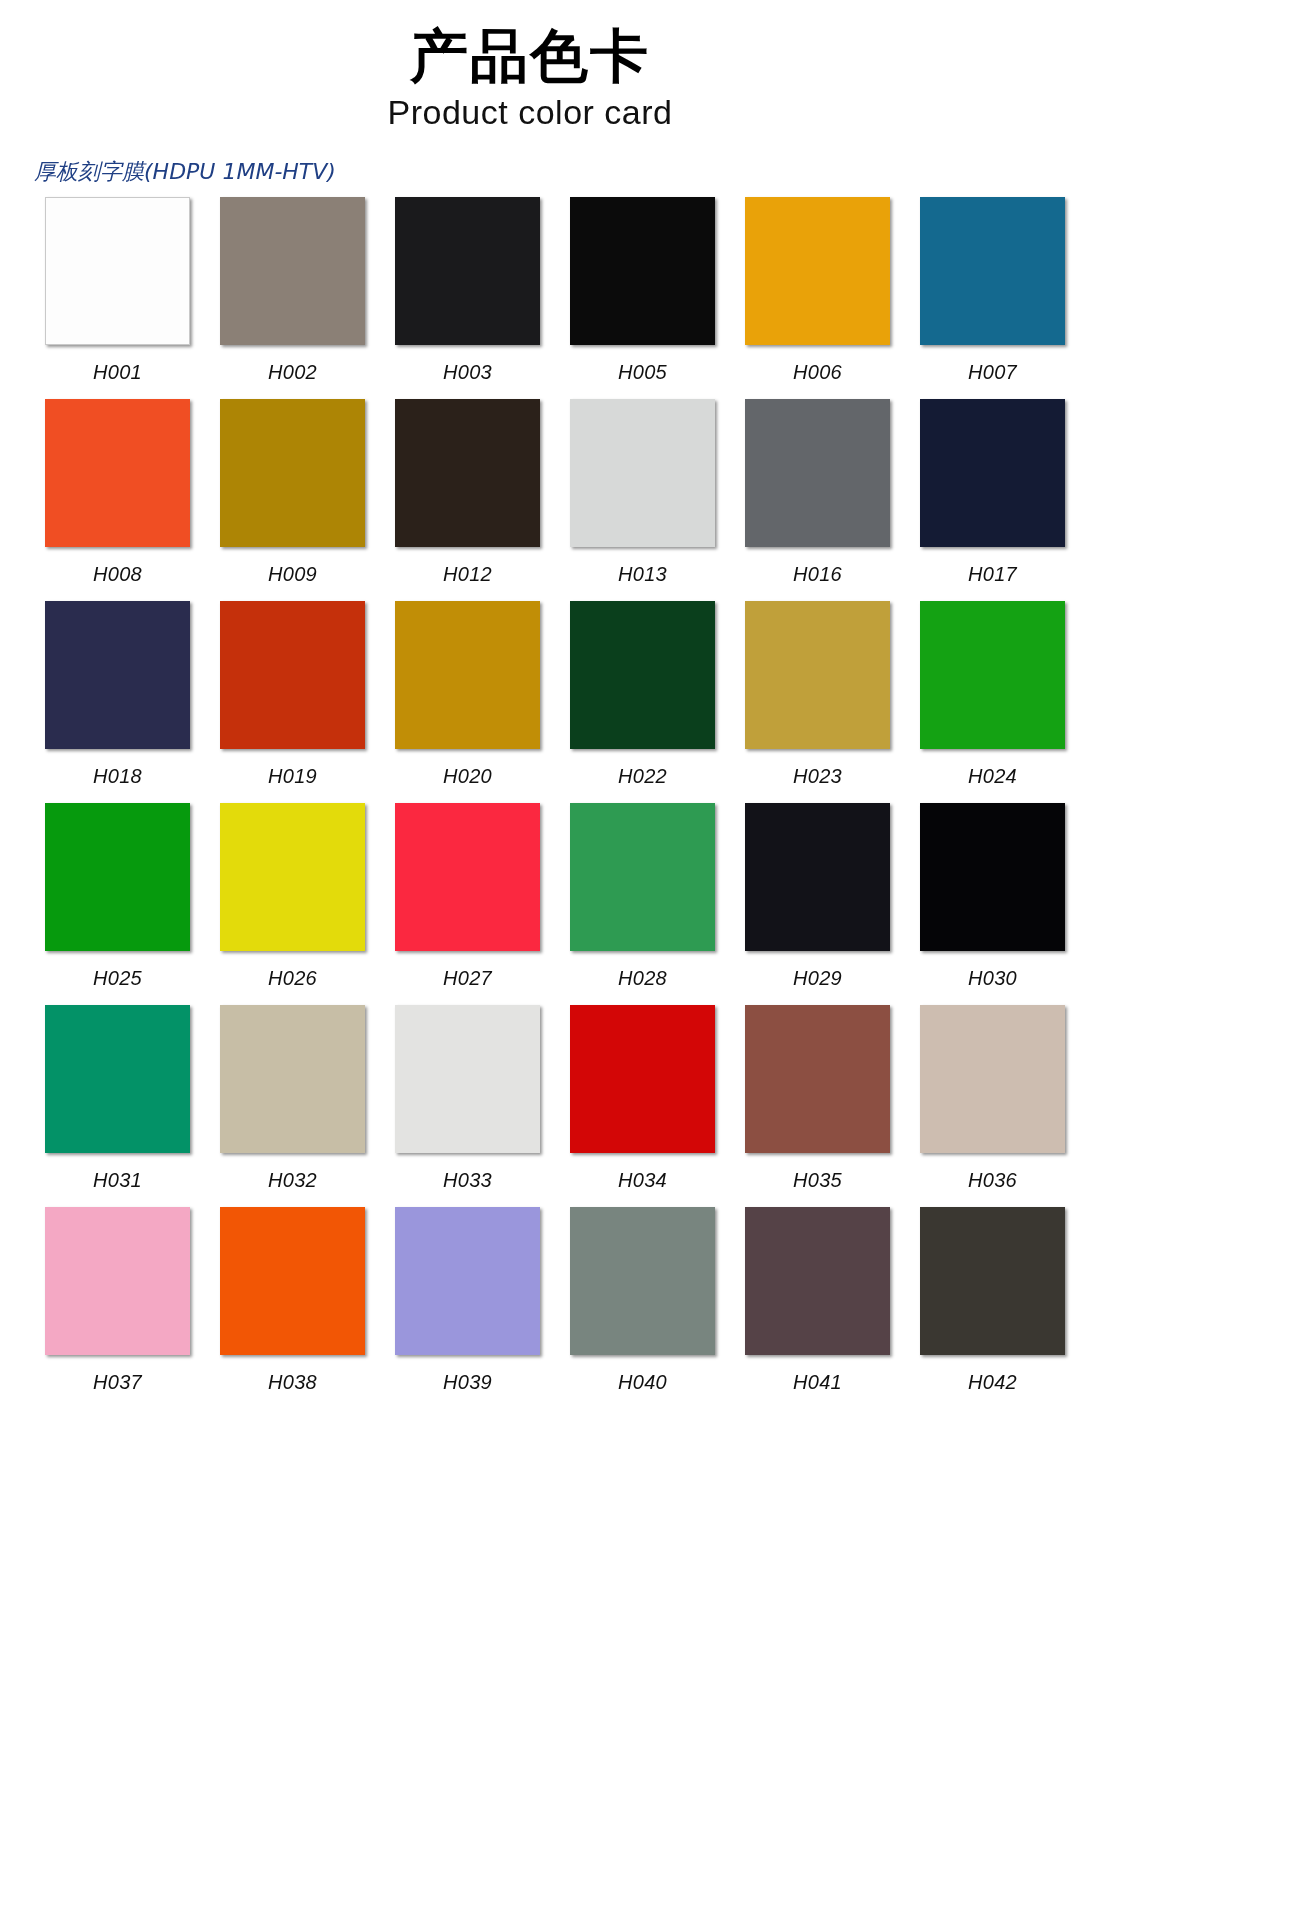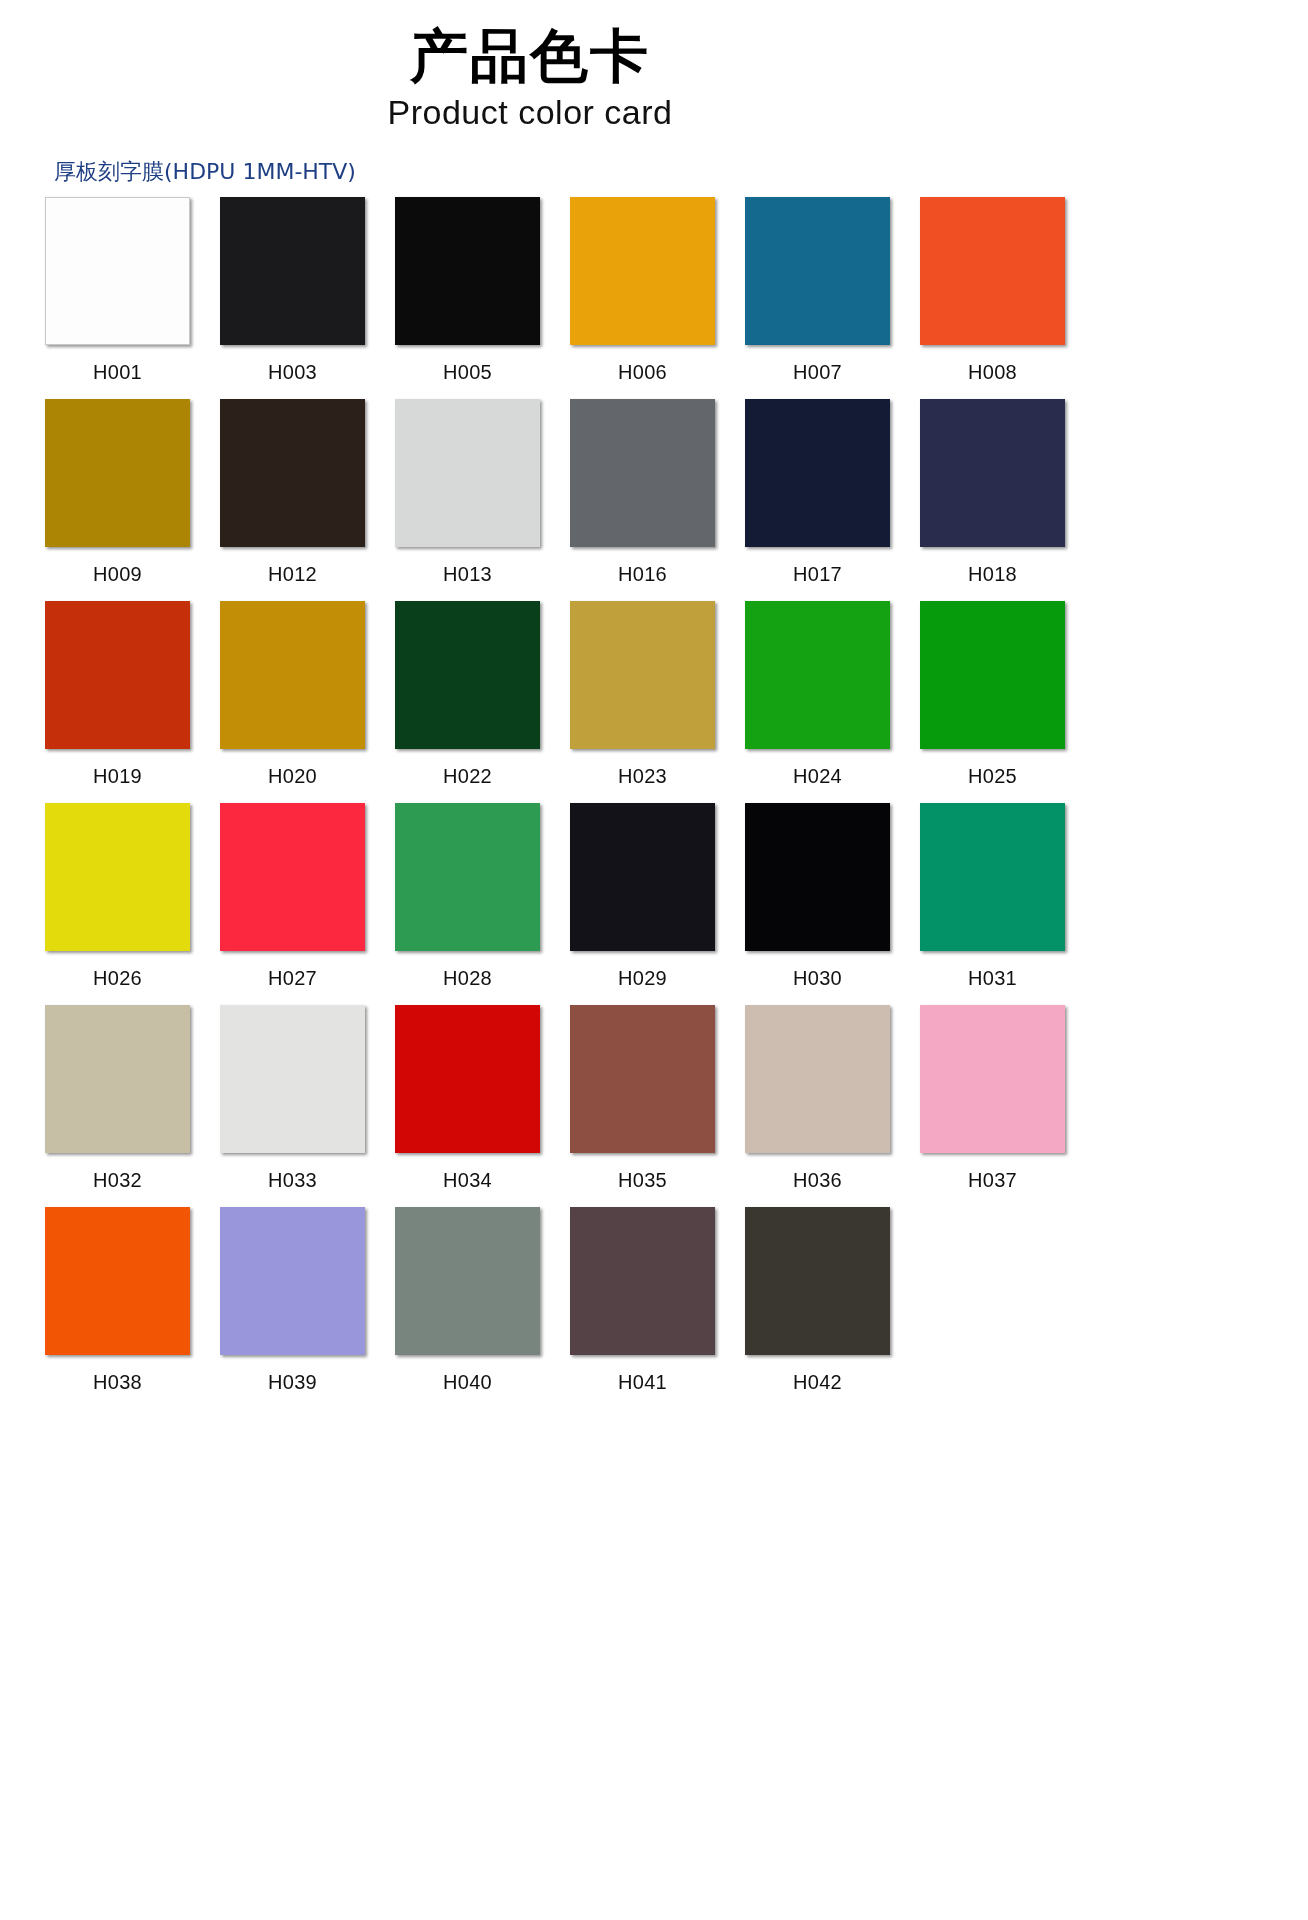--- a/index.html
+++ b/index.html
@@ -49,40 +49,42 @@
     margin-top: 2px;
     color: #111111;
   }
 
   
   .section-label {
     font-family: "DejaVu Sans", "Liberation Sans", sans-serif;
     font-size: 22px;
     font-weight: 400;
     color: #1f3f84;
-    margin-left: 54px;
+    margin-left: 34px;
     margin-top: 24px;
     margin-bottom: 10px;
     white-space: nowrap;
+    font-style: italic;
   }
 
   
   .grid {
     margin-left: 30px;
     margin-right: 30px;
     display: grid;
     grid-template-columns: repeat(6, 175px);
     column-gap: 0px;
     justify-content: space-between;
     row-gap: 0px;
   }
 
   .cell {
     width: 175px;
     margin-bottom: 15px;
+    font-style: italic;
   }
 
   .chip {
     width: 145px;
     height: 148px;
     margin: 0 auto;
     box-shadow: 2px 2px 3px rgba(0,0,0,0.42);
   }
 
   .chip.bordered {
@@ -110,20 +112,24 @@
   </div>
 
   <div class="section-label">厚板刻字膜(HDPU 1MM-HTV)</div>
 
   <div class="grid" id="swatch-grid">
       <div class="cell">
         <div class="chip bordered" style="background-color: rgb(253, 253, 253);"></div>
         <div class="code">H001</div>
       </div>
       <div class="cell">
+        <div class="chip" style="background-color: rgb(139, 128, 118);"></div>
+        <div class="code">H002</div>
+      </div>
+      <div class="cell">
         <div class="chip" style="background-color: rgb(26, 26, 28);"></div>
         <div class="code">H003</div>
       </div>
       <div class="cell">
         <div class="chip" style="background-color: rgb(11, 11, 11);"></div>
         <div class="code">H005</div>
       </div>
       <div class="cell">
         <div class="chip" style="background-color: rgb(233, 162, 9);"></div>
         <div class="code">H006</div>

